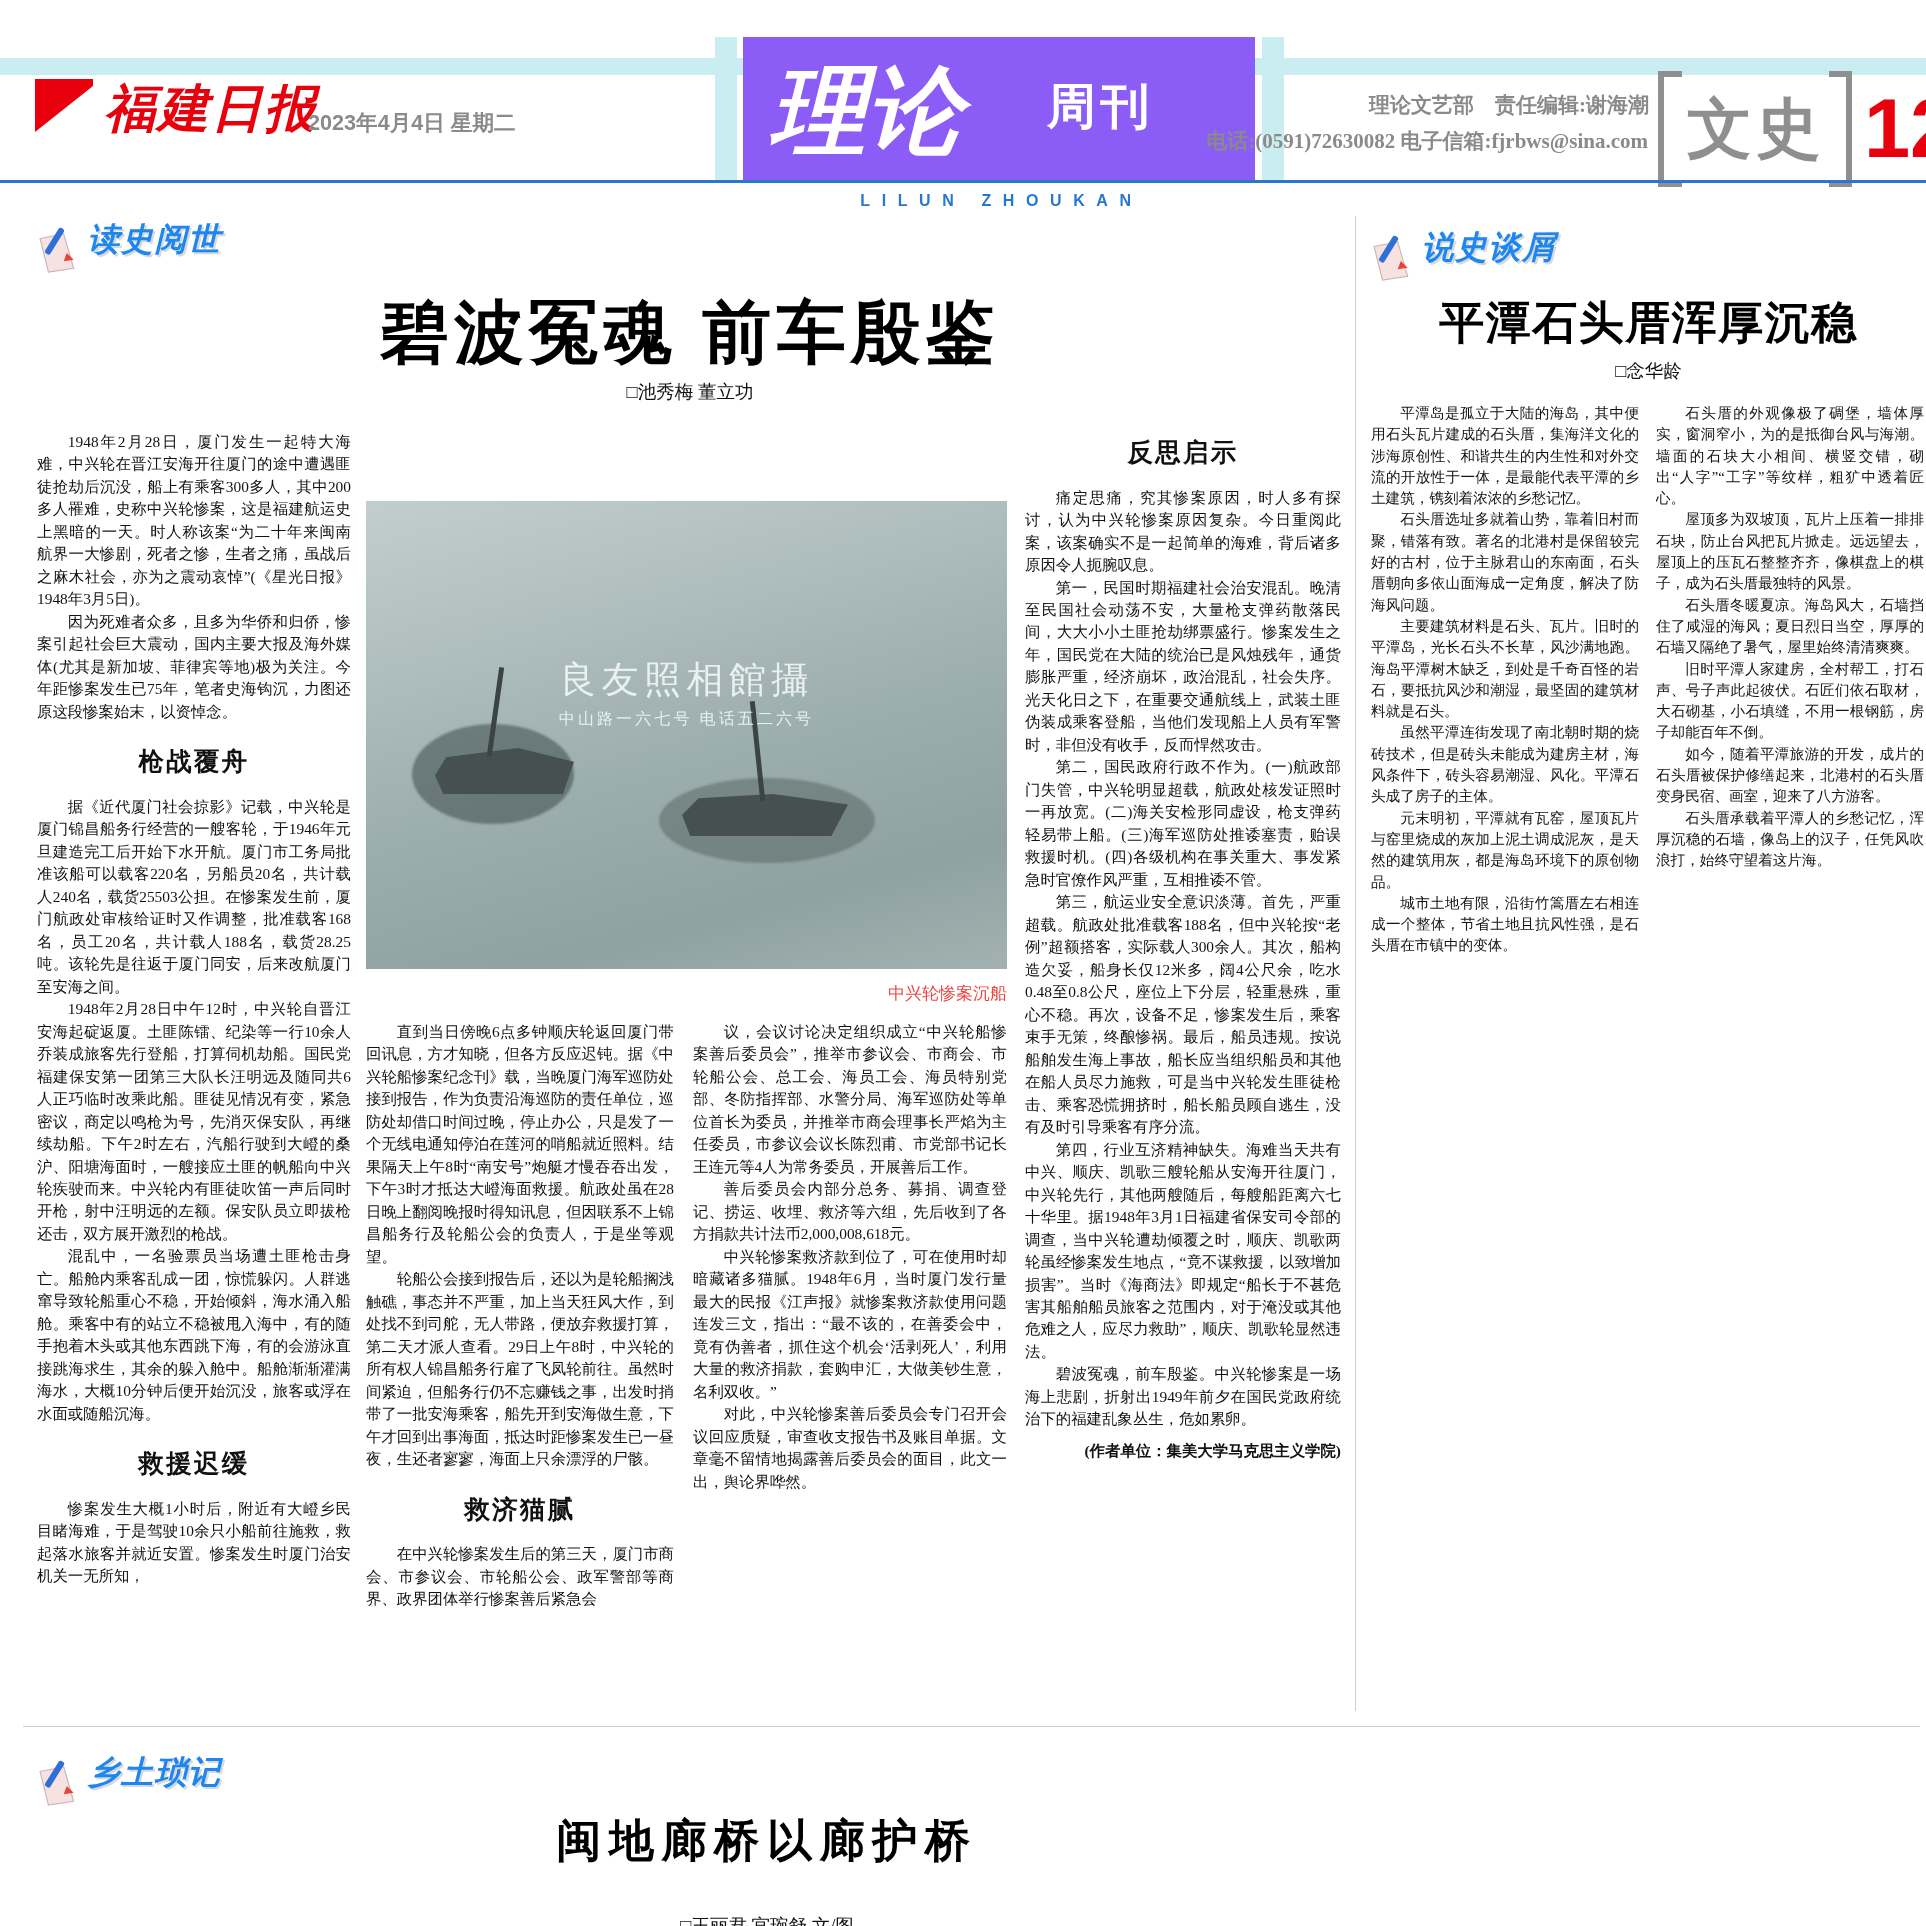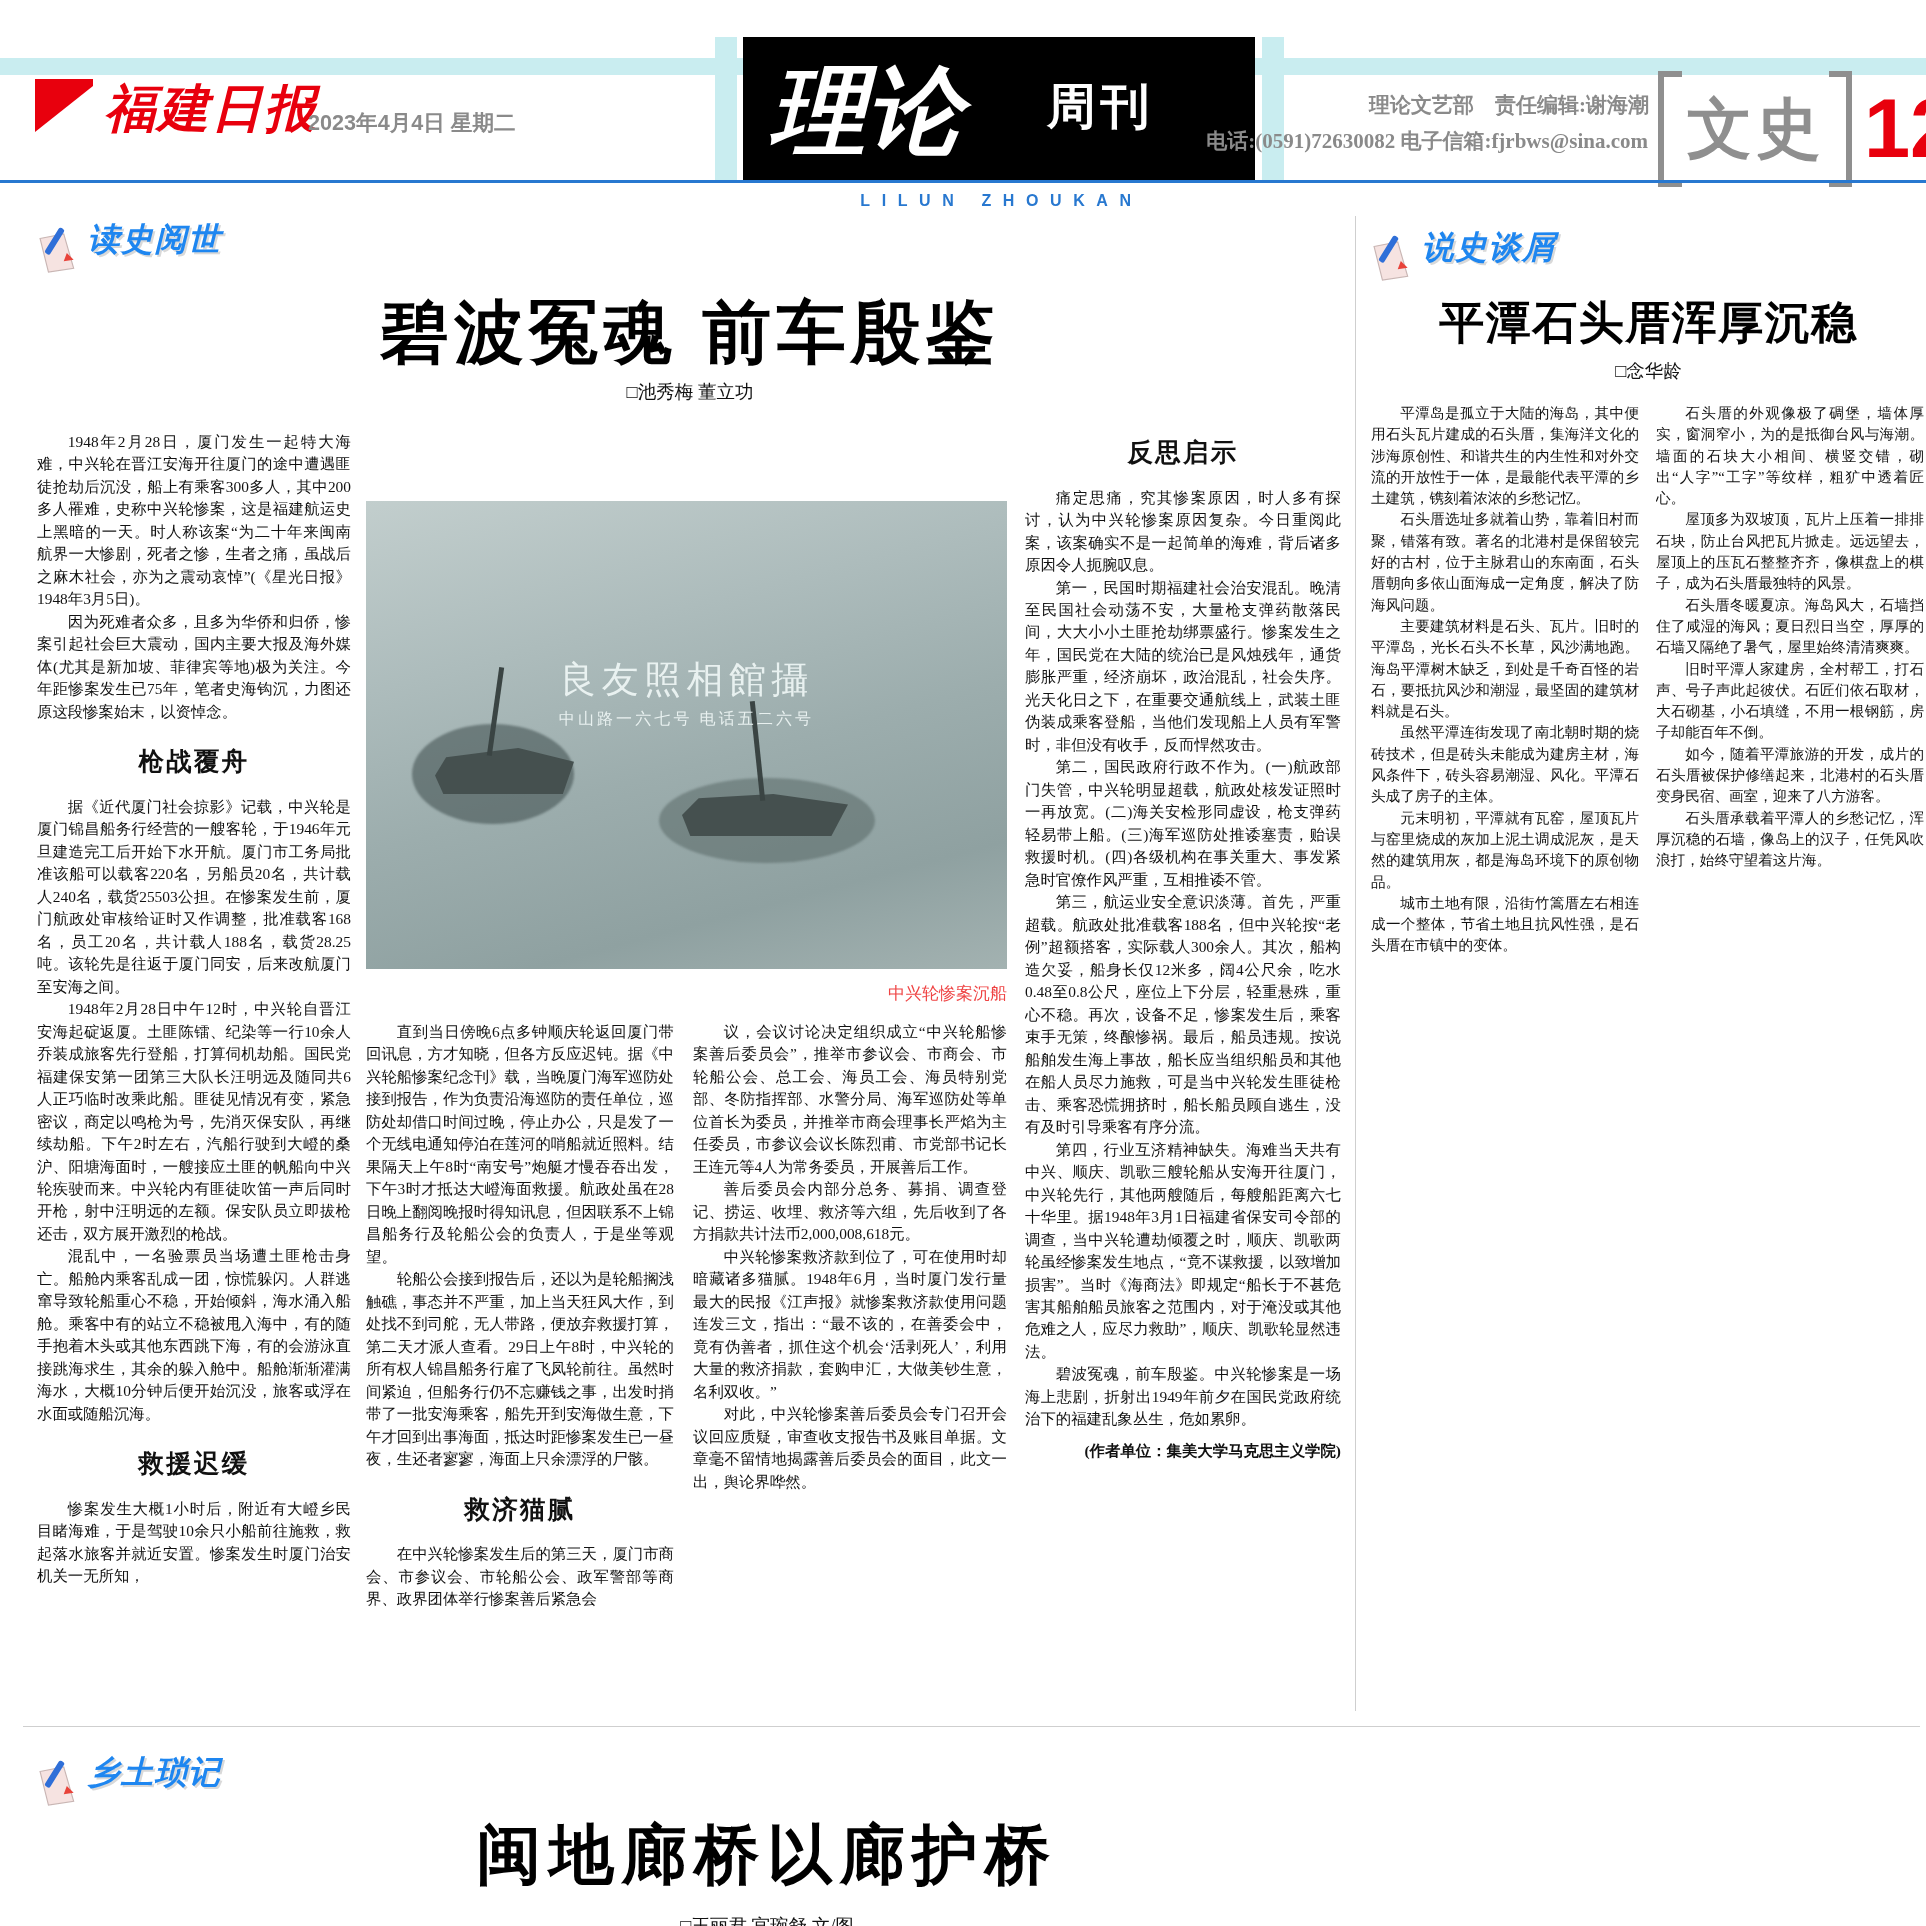--- a/index.html
+++ b/index.html
@@ -6,21 +6,21 @@
   #page{position:relative;width:1943px;height:2776px;background:#ffffff;overflow:hidden;
         font-family:"Liberation Serif","DejaVu Serif",serif;color:#111;}
   .abs{position:absolute;}
   
   .cyan-bar{background:#c9edf0;}
   .brand-mark{width:0;height:0;border-left:58px solid #e8000d;border-bottom:46px solid transparent;
               border-top:7px solid #e8000d;}
   .brand-name{color:#e8000d;font-weight:bold;font-style:italic;font-size:51px;letter-spacing:2.3px;
               font-family:"Liberation Serif",serif;}
   .date-line{color:#8a8a8a;font-weight:bold;font-size:21.6px;font-family:"Liberation Sans",sans-serif;}
-  .logo-box{background:#000000;}
+  .logo-box{background:#8b5cf6;}
   .logo-cn{color:#fff;font-weight:bold;font-style:italic;font-size:96px;font-family:"Liberation Serif",serif;}
   .logo-cn2{color:#fff;font-weight:bold;font-size:49px;font-family:"Liberation Sans",sans-serif;letter-spacing:4.6px;}
   .logo-side{background:#c9edf0;}
   .pinyin{color:#2878d0;font-family:"Liberation Sans",sans-serif;font-size:16px;letter-spacing:11.6px;font-weight:bold;}
   .dept{color:#8a8a8a;font-weight:bold;font-size:21px;text-align:right;font-family:"Liberation Serif",serif;}
   .sec-bracket{display:inline-block;width:17.7px;height:104px;vertical-align:middle;}
   .sec-bracket.l{border-left:6.2px solid #8f8f8f;border-top:6.2px solid #8f8f8f;border-bottom:6.2px solid #8f8f8f;}
   .sec-bracket.r{border-right:6.2px solid #8f8f8f;border-top:6.2px solid #8f8f8f;border-bottom:6.2px solid #8f8f8f;}
   .sec-name{color:#8f8f8f;font-size:65px;font-weight:bold;font-family:"Liberation Sans",sans-serif;vertical-align:middle;letter-spacing:3.1px;padding:0 5.4px;}
   .page-num{color:#e8000d;font-size:83px;font-weight:bold;font-family:"Liberation Sans",sans-serif;}
@@ -28,21 +28,21 @@
   
   .col-label{font-size:32px;font-weight:bold;font-style:italic;color:#1e86f0;
              font-family:"Liberation Sans",sans-serif;letter-spacing:1.5px;
              text-shadow:1.9px 1.9px 0 #d9d9d9;}
   .label-icon{display:inline-block;vertical-align:middle;margin-right:7px;}
   
   .headline-1{font-size:69px;font-weight:bold;font-family:"Liberation Sans",sans-serif;
               letter-spacing:5.4px;text-align:center;color:#000;}
   .headline-2{font-size:45px;font-weight:bold;font-family:"Liberation Sans",sans-serif;
               letter-spacing:1.5px;text-align:center;color:#000;}
-  .headline-3{font-size:65px;font-weight:bold;font-family:"Liberation Serif",serif;
+  .headline-3{font-size:45px;font-weight:bold;font-family:"Liberation Serif",serif;
               letter-spacing:7.7px;text-align:center;color:#000;}
   .byline{font-size:18.5px;text-align:center;color:#111;}
   
   .col{position:absolute;overflow:hidden;font-size:15.4px;line-height:1.46;}
   .col .body-p{margin:0;text-indent:2em;text-align:justify;}
   .col h4.sub-head{font-family:"Liberation Sans",sans-serif;font-weight:bold;font-size:25.4px;
                    text-align:center;margin:20px 0 15.4px 0;letter-spacing:2.3px;}
   .col h4.first{margin-top:3.1px;}
   .col .author-note{margin:9.2px 0 0 0;text-align:right;font-weight:bold;text-indent:0;}
   

